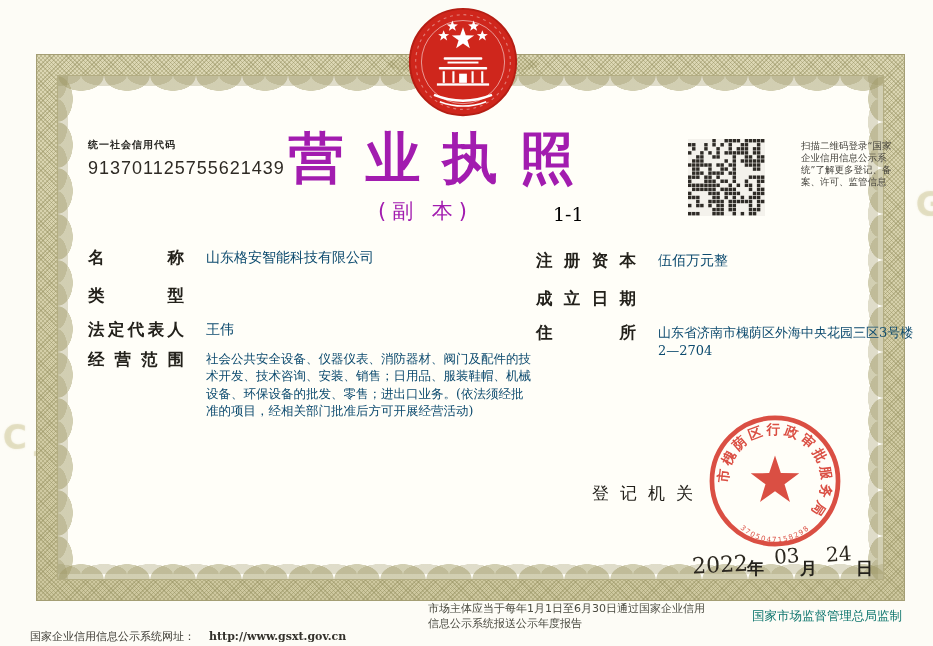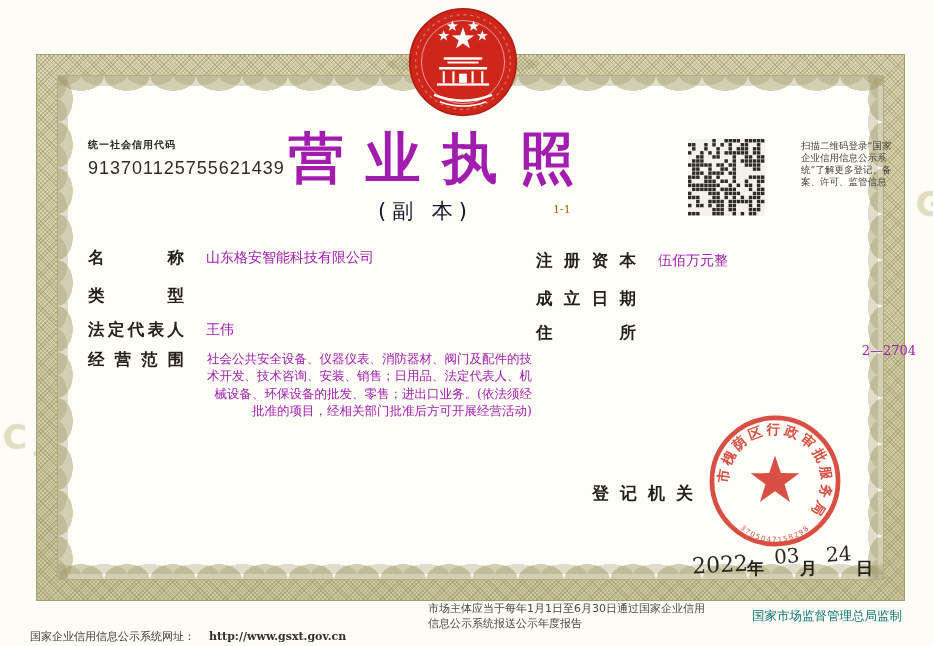--- a/index.html
+++ b/index.html
@@ -60,48 +60,48 @@
       repeating-linear-gradient(135deg, rgba(140,135,85,.45) 0 1px, transparent 1px 3px),
       linear-gradient(#d9d4b0,#ccc69d); }
   .emblem { position:absolute; left:405px; top:6px; width:116px; height:116px; }
 
   
   .credit-block { position:absolute; left:88px; top:138px; }
   .credit-label { font-size:10px; font-weight:bold; color:#2b2a26; letter-spacing:1px; }
   .credit-value { margin-top:6px; font-family:Liberation Sans, sans-serif; font-size:18px; color:#2e2a24; letter-spacing:1px; }
   .title { position:absolute; left:0; top:122px; width:863px; text-align:center;
            font-size:55px; font-weight:bold; color:#a21caf; letter-spacing:22px; text-indent:22px; }
-  .subtitle { position:absolute; left:378px; top:197px; font-size:21px; color:#0f172a; letter-spacing:6px; }
-  .copy-number { position:absolute; left:553px; top:203px; font-family:"DejaVu Serif", serif; font-size:11px; color:#a16207; }
+  .subtitle { position:absolute; left:378px; top:197px; font-size:21px; color:#a21caf; letter-spacing:6px; }
+  .copy-number { position:absolute; left:553px; top:203px; font-family:"DejaVu Serif", serif; font-size:19px; color:#000000; }
 
   
   .qr { position:absolute; left:688px; top:139px; width:77px; height:77px; }
   .qr-caption { position:absolute; left:776px; top:140px; width:92px;
     font-size:9.5px; line-height:1.25; color:#44423c;margin-left:25px; }
 
   
   .field { position:absolute; display:flex; }
   .f-label { display:inline-block; font-weight:bold; color:#23211b;
              text-align:justify; text-align-last:justify; flex:none; }
   .f-left .f-label { width:96px; font-size:16.5px; margin-right:22px; }
   .f-right .f-label { width:100px; font-size:16.5px; margin-right:22px; }
-  .f-value { font-family:"DejaVu Serif", serif; color:#a21caf; font-size:14px; padding-top:2px;text-align:right; }
+  .f-value { font-family:"DejaVu Serif", serif; color:#0c4a6e; font-size:14px; padding-top:2px; }
   .pos-name { left:88px; top:247px; }
   .pos-type { left:88px; top:285px; }
   .pos-legal { left:88px; top:319px; }
   .pos-scope { left:88px; top:349px; }
   .pos-scope .f-value { width:326px; font-size:12.5px; line-height:1.38; padding-top:1px; }
   .pos-capital { left:536px; top:250px; }
   .pos-estdate { left:536px; top:288px; }
   .pos-estdate .f-value { letter-spacing:2px; }
   .pos-address { left:536px; top:322px; }
   .pos-address .f-value { width:258px; font-size:13px; line-height:1.35; }
 
   
-  .reg-label { position:absolute; left:592px; top:482px; font-size:17px; font-weight:bold;
+  .reg-label { position:absolute; left:592px; top:482px; font-size:17px; font-weight:normal;
                color:#23211b; letter-spacing:11px; white-space:nowrap; }
   .seal { position:absolute; left:695px; top:401px; width:160px; height:160px; opacity:.88; }
   .issue-date { position:absolute; left:692px; top:540px; width:190px; height:40px;
                 font-size:17px; font-weight:bold; color:#23211b; }
   .issue-date .num { position:absolute; font-family:"DejaVu Serif", serif; font-weight:normal; color:#2c2820; }
   .d-year { left:0; top:12px; font-size:22px; transform:rotate(-3deg); }
   .d-yunit { position:absolute; left:55px; top:17px; }
   .d-month { left:82px; top:4px; font-size:20px; transform:rotate(-5deg); }
   .d-munit { position:absolute; left:108px; top:17px; }
   .d-day { left:134px; top:2px; font-size:20px; transform:rotate(-4deg); }
@@ -385,33 +385,33 @@
   </div>
   <div class="field f-left pos-type">
     <span class="f-label">类型</span>
   </div>
   <div class="field f-left pos-legal">
     <span class="f-label">法定代表人</span>
     <span class="f-value">王伟</span>
   </div>
   <div class="field f-left pos-scope">
     <span class="f-label">经营范围</span>
-    <span class="f-value">社会公共安全设备、仪器仪表、消防器材、阀门及配件的技术开发、技术咨询、安装、销售；日用品、法定代表人、机械设备、环保设备的批发、零售；进出口业务。(依法须经批准的项目，经相关部门批准后方可开展经营活动)</span>
+    <span class="f-value">社会公共安全设备、仪器仪表、消防器材、阀门及配件的技术开发、技术咨询、安装、销售；日用品、服装鞋帽、机械设备、环保设备的批发、零售；进出口业务。(依法须经批准的项目，经相关部门批准后方可开展经营活动)</span>
   </div>
 
   <div class="field f-right pos-capital">
     <span class="f-label">注册资本</span>
     <span class="f-value">伍佰万元整</span>
   </div>
   <div class="field f-right pos-estdate">
     <span class="f-label">成立日期</span>
   </div>
   <div class="field f-right pos-address">
     <span class="f-label">住所</span>
-    <span class="f-value"><br><span>2—2704</span></span>
+    <span class="f-value"><span>山东省济南市槐荫区外海中央花园三区3号楼</span><br><span>2—2704</span></span>
   </div>
 
   <div class="reg-label">登记机关</div>
 
   <svg class="seal" viewBox="0 0 170 170">
     <defs>
       <path id="sealTopArc" d="M 35,85 a 50,50 0 1,1 100,0 a 50,50 0 1,1 -100,0" fill="none"></path>
       <path id="sealBottomArc" d="M 31,96 A 54,54 0 0 0 139,96" fill="none"></path>
     </defs>
     <circle cx="85" cy="85" r="67" fill="none" stroke="#d6372b" stroke-width="5"></circle>

